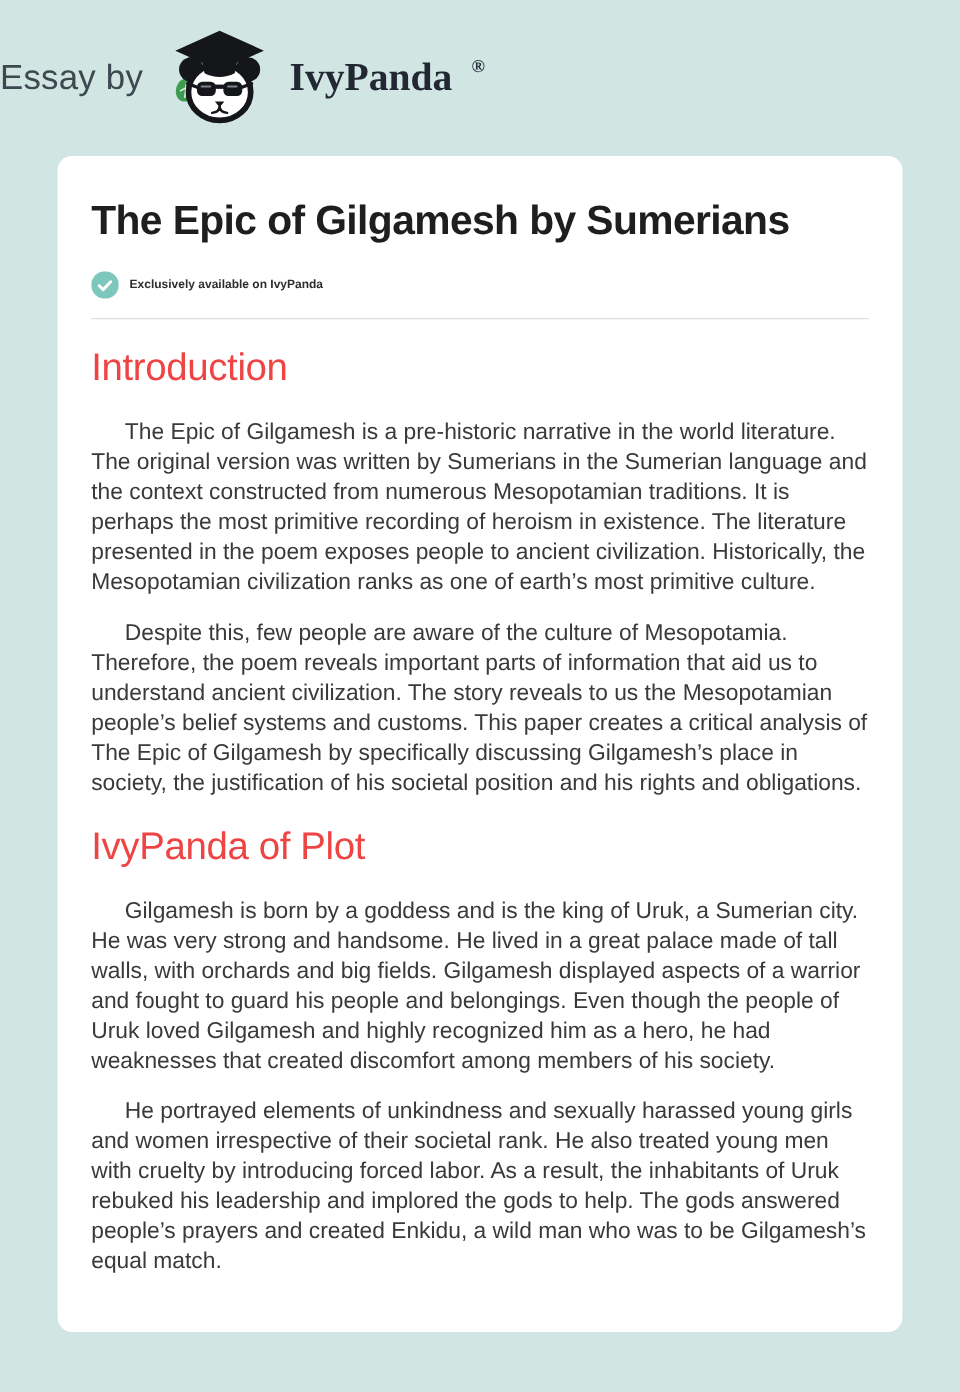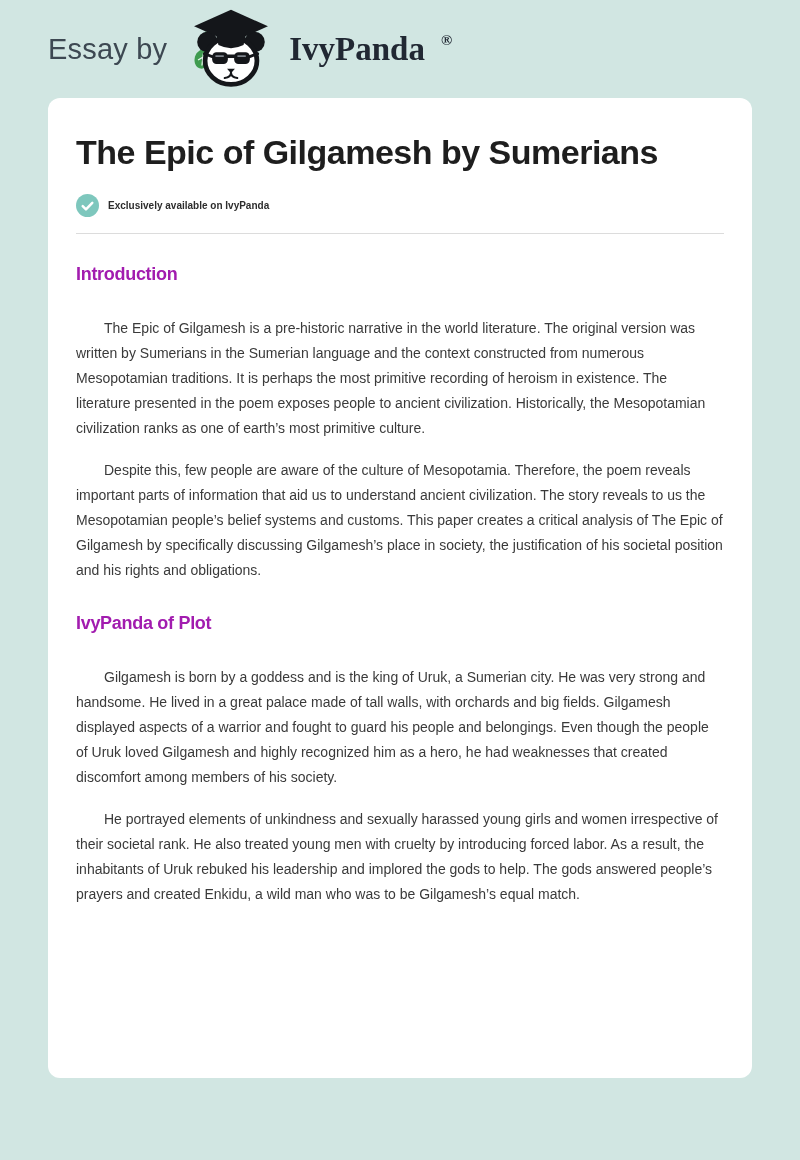--- a/index.html
+++ b/index.html
@@ -7,24 +7,23 @@
   body {
     width: 800px;
     height: 1160px;
     background: #d1e6e2;
     font-family: "Liberation Sans", sans-serif;
     overflow: hidden;
   }
 
   
   .site-header {
-    height: 98px;
+    height: 130px;
     display: flex;
     align-items: center;
-    padding-left: 48px;
   }
   .essay-by {
     font-size: 29px;
     color: #3d4852;
     letter-spacing: 0.2px;
   }
   .logo-wrap {
     margin: 0 10px 0 16px;
     width: 96px;
     height: 88px;
@@ -82,29 +81,29 @@
     font-weight: bold;
     color: #2d2d2d;
   }
   .divider {
     border: none;
     border-top: 1px solid #dcdcdc;
     margin: 16px 0 0 0;
   }
   .section-heading {
     margin: 24px 0 0 0;
-    font-size: 18px;
+    font-size: 32px;
     line-height: 32px;
-    font-weight: bold;
-    color: #a21caf;
+    font-weight: normal;
+    color: #ef4444;
     letter-spacing: -0.3px;
   }
   .body-par {
     margin: 17px 0 0 0;
-    font-size: 14px;
+    font-size: 19px;
     line-height: 25px;
     color: #3a3a3a;
     text-indent: 28px;
   }
   .section-heading + .body-par { margin-top: 26px; }
 </style>
 </head>
 <body>
 
 <header class="site-header">

